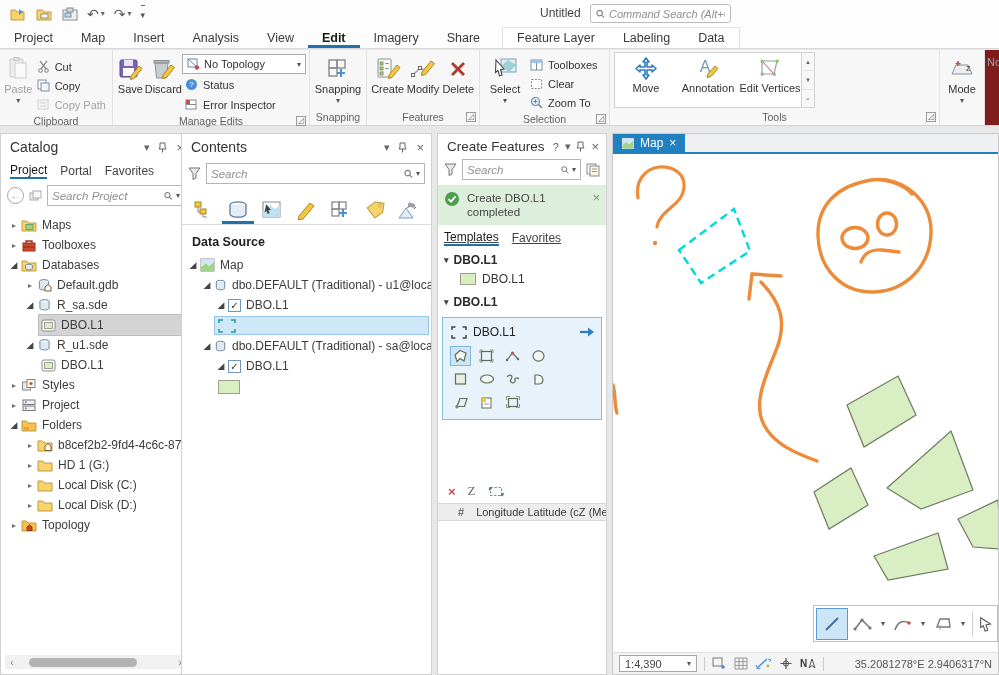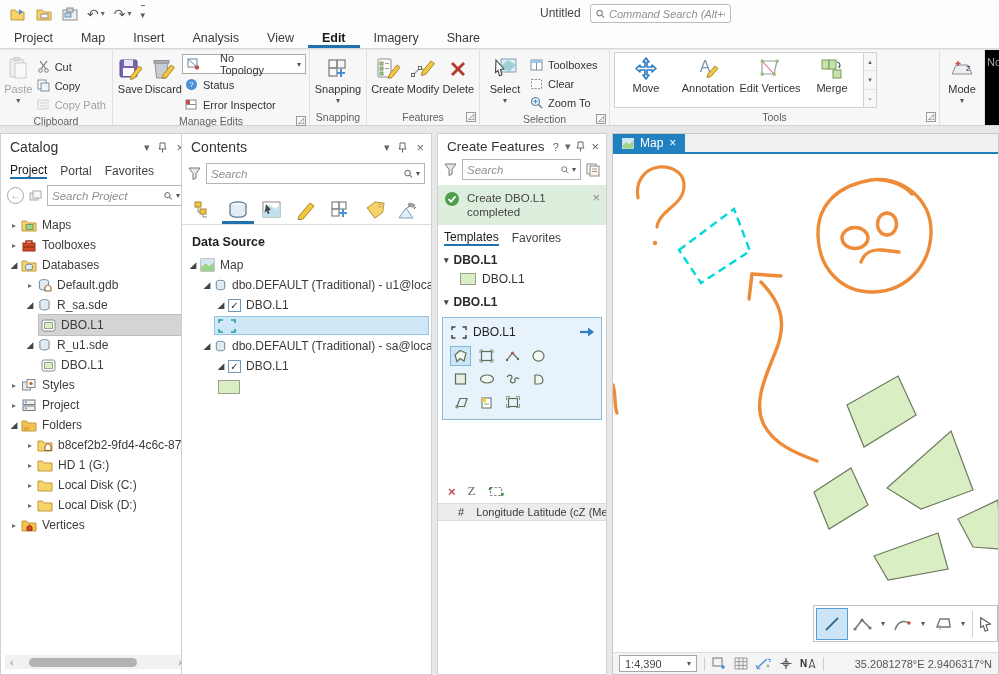--- a/index.html
+++ b/index.html
@@ -28,21 +28,21 @@
   .rg { display:flex; flex-direction:column; border-right:1px solid #e1e1e1; position:relative; }
   .rg-body { flex:1; display:flex; align-items:flex-start; padding:3px 3px 0 3px; }
   .rg-label { height:15px; font-size:10.5px; color:#5f5f5f; text-align:center; line-height:14px; position:relative; }
   .launcher { position:absolute; right:3px; top:2px; width:10px; height:10px; border:1px solid #9a9a9a; font-size:8px; line-height:8px; color:#777; text-align:center; }
   .btn-lg { display:flex; flex-direction:column; align-items:center; width:44px; padding-top:2px; font-size:11px; color:#333; line-height:12px; text-align:center; }
   .btn-lg .ic { height:28px; display:flex; align-items:center; justify-content:center; }
   .btn-sm { display:flex; align-items:center; gap:5px; height:19px; font-size:11px; color:#333; padding:0 3px; white-space:nowrap; }
   .col { display:flex; flex-direction:column; }
   .grayed { color:#a3a3a3 !important; }
   .grayed svg { opacity:.45; filter:grayscale(.7); }
-  .combo { display:flex; align-items:center; gap:20px; background:#fff; border:1px solid #ababab; height:20px; padding:0 4px; font-size:11px; width:124px; }
+  .combo { display:flex; align-items:center; gap:4px; background:#fff; border:1px solid #ababab; height:20px; padding:0 4px; font-size:11px; width:124px; }
   .dd { font-size:8px; color:#555; }
   .gallery { display:flex; background:#fff; border:1px solid #d2d2d2; height:56px; }
   .gal-item { width:62px; display:flex; flex-direction:column; align-items:center; font-size:11px; color:#333; line-height:12px; padding-top:3px; text-align:center; }
   .gal-item .ic { height:26px; display:flex; align-items:center; }
   .gal-scroll { width:13px; border:1px solid #d2d2d2; border-left:none; display:flex; flex-direction:column; height:56px; }
   .gal-scroll span { flex:1; display:flex; align-items:center; justify-content:center; font-size:7px; color:#666; border-bottom:1px solid #e5e5e5; }
 
   
   .panel { position:absolute; top:133px; bottom:0; background:#fff; border:1px solid #d0d0d0; overflow:hidden; }
   #catalog { left:0; width:192px; }
@@ -163,20 +163,25 @@
 
 <div class="tabs-row">
   <span class="rtab">Project</span>
   <span class="rtab">Map</span>
   <span class="rtab">Insert</span>
   <span class="rtab">Analysis</span>
   <span class="rtab">View</span>
   <span class="rtab active">Edit</span>
   <span class="rtab">Imagery</span>
   <span class="rtab">Share</span>
+  <span class="ctx">
+    <span class="rtab">Feature Layer</span>
+    <span class="rtab">Labeling</span>
+    <span class="rtab">Data</span>
+  </span>
 </div>
 
 <div class="ribbon">
 
   <div class="rg" style="width:113px">
     <div class="rg-body">
       <div class="btn-lg grayed">
         <span class="ic">
             <svg width="20" height="24" viewBox="0 0 20 24">
               <rect x="2" y="2" width="13" height="18" rx="1" fill="#e9e2d2" stroke="#9a9384"></rect>
@@ -394,32 +399,20 @@
                 <path d="M4 4 L19 4 L16 17 L4 17 Z" fill="none" stroke="#9aa0a6" stroke-width="1.2"></path>
                 <line x1="4" y1="4" x2="16" y2="17" stroke="#c0504d"></line>
                 <rect x="2.7" y="2.7" width="3" height="3" fill="#8fbf73"></rect>
                 <rect x="17.7" y="2.7" width="3" height="3" fill="#8fbf73"></rect>
                 <rect x="14.7" y="15.7" width="3" height="3" fill="#8fbf73"></rect>
                 <rect x="2.7" y="15.7" width="3" height="3" fill="#8fbf73"></rect>
               </svg>
             </span>
           <span>Edit Vertices</span>
         </div>
-        <div class="gal-item">
-          <span class="ic">
-              <svg width="24" height="24" viewBox="0 0 24 24">
-                <rect x="2" y="3" width="7" height="9" fill="#c5e3ad" stroke="#7a9a5e"></rect>
-                <rect x="9" y="3" width="7" height="9" fill="#c5e3ad" stroke="#7a9a5e"></rect>
-                <path d="M17 5 q4 1 2.5 5" fill="none" stroke="#555" stroke-width="1.2"></path>
-                <path d="M20.5 9 l-1 2.3 -1.8-1.6 z" fill="#555"></path>
-                <rect x="13" y="13" width="8" height="8" fill="#c5e3ad" stroke="#7a9a5e"></rect>
-              </svg>
-            </span>
-          <span>Merge</span>
-        </div>
       </div>
       <div class="gal-scroll">
         <span>▴</span>
         <span>▾</span>
         <span style="border-bottom:none">⌄</span>
       </div>
     </div>
     <div class="rg-label"><span>Tools</span><span class="launcher">◿</span></div>
   </div>
 
@@ -433,21 +426,21 @@
               <text x="17" y="14" font-size="9" fill="#444" font-family="Liberation Sans">z</text>
             </svg>
           </span>
         <span>Mode</span>
         <span class="dd">▾</span>
       </div>
     </div>
     <div class="rg-label"></div>
   </div>
 
-  <div class="rg" style="width:14px; background:#000000; border-right:none;">
+  <div class="rg" style="width:14px; background:#7f1d1d; border-right:none;">
     <div class="rg-body" style="overflow:hidden; padding:6px 0 0 2px;">
       <span class="grayed" style="font-size:11px;">No</span>
     </div>
   </div>
 </div>
 
 <div class="panel" id="catalog">
   <div class="phead">
     <span>Catalog</span>
     <span class="sp"></span>
@@ -639,21 +632,21 @@
         <span>Local Disk (D:)</span>
       </div>
     <div class="trow l0">
         <span class="exp">▸</span>
         <span class="ticon">
           <svg width="16" height="14" viewBox="0 0 16 14">
             <path d="M1 4 L1 13 L15 13 L15 5 L7 5 L5.5 3 L1 3 Z" fill="#f4c14f" stroke="#bf9b3e"></path>
             <path d="M6 9 l2.5-2 2.5 2 v3.5 h-5 z" fill="#d24726" stroke="#9c3319"></path>
           </svg>
         </span>
-        <span>Vertices</span>
+        <span>Topology</span>
       </div>
   </div>
   <div class="cat-scroll">
     <span class="ar">‹</span>
     <span class="cat-thumb"></span>
     <span class="sp"></span>
     <span class="ar">›</span>
   </div>
 </div>
 
@@ -831,21 +824,21 @@
   </div>
   <div class="notif">
     <svg width="16" height="16" viewBox="0 0 16 16">
         <circle cx="8" cy="8" r="7" fill="#4f9e4f"></circle>
         <path d="M4.5 8.2 L7 10.6 L11.5 5.4" fill="none" stroke="#fff" stroke-width="1.8"></path>
       </svg>
     <span style="max-width:100px;">Create DBO.L1 completed</span>
     <span class="sp"></span>
     <span style="color:#888;font-size:13px;">×</span>
   </div>
-  <div class="ptabs" style="padding-left:6px;">
+  <div class="ptabs" style="padding-left:6px;text-decoration:underline;">
     <span class="ptab active">Templates</span>
     <span class="ptab">Favorites</span>
   </div>
   <div class="grp">
       <span class="exp2">▾</span>
       <span>DBO.L1</span>
     </div>
   <div class="titem">
       <span class="swatch" style="width:16px;height:12px;"></span>
       <span>DBO.L1</span>

